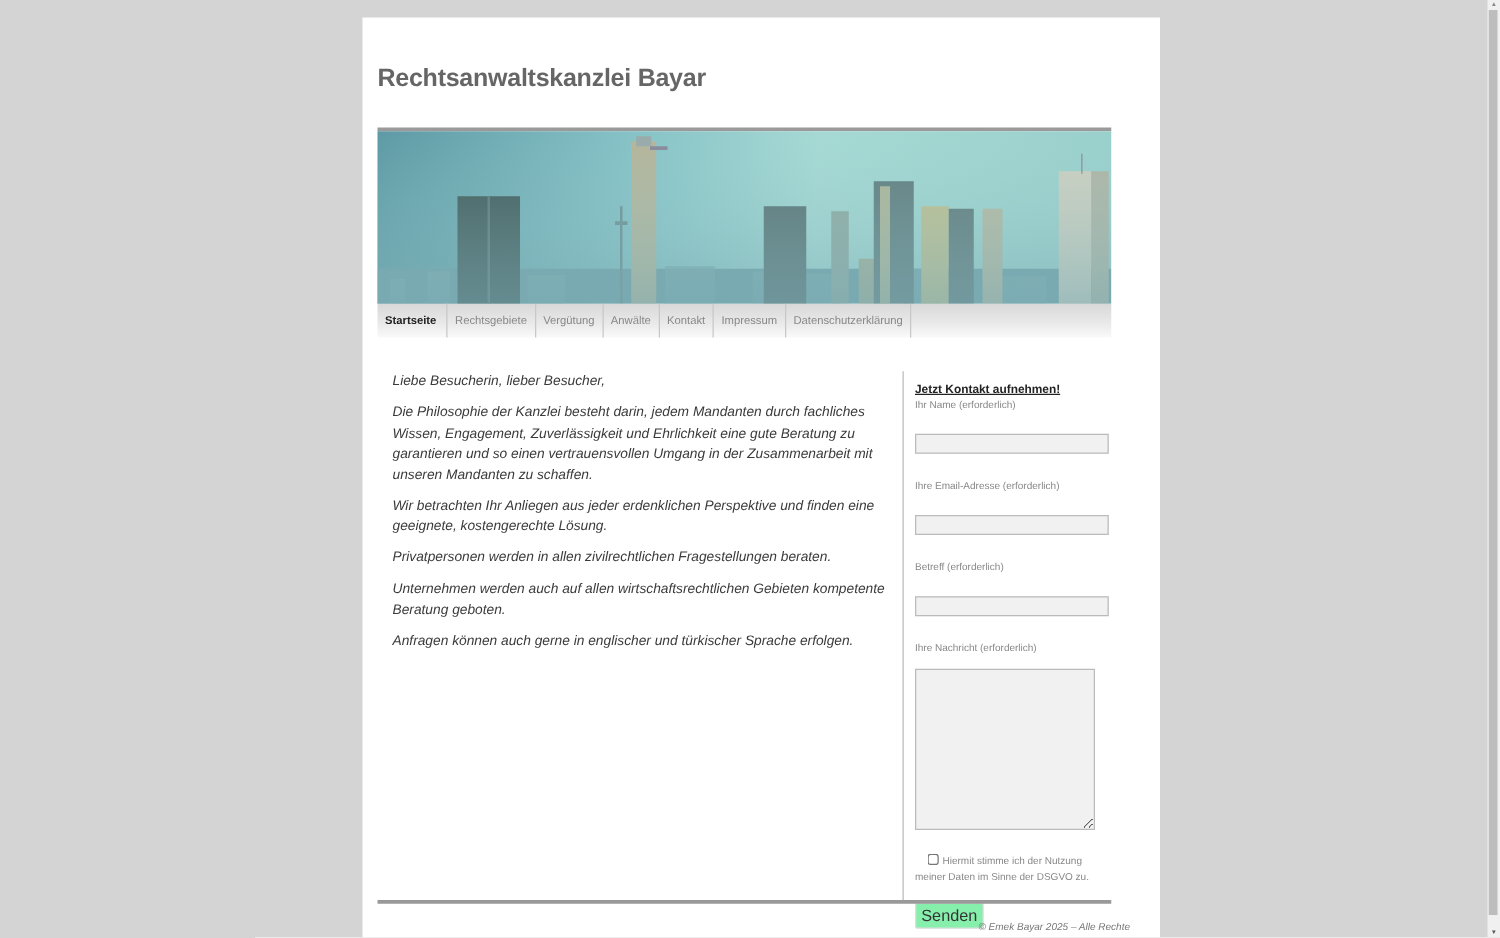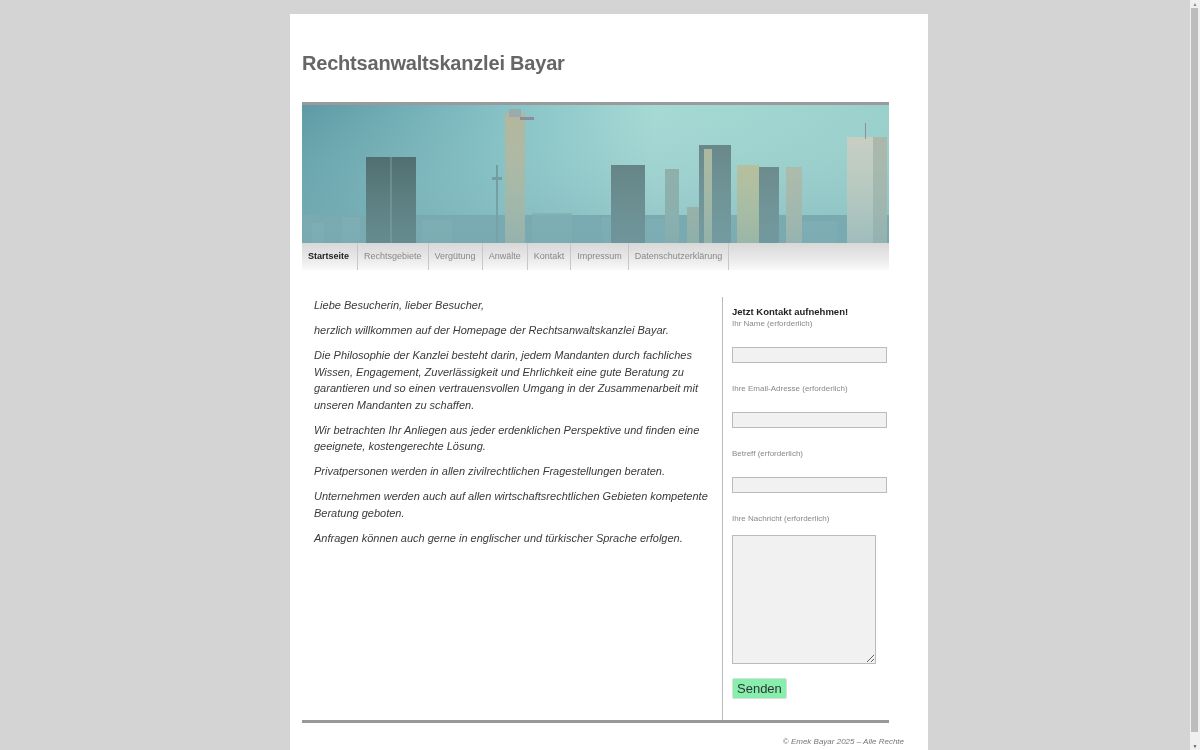--- a/index.html
+++ b/index.html
@@ -13,21 +13,21 @@
   #header-image svg { display: block; }
   #nav { position: absolute; left: 12px; top: 229px; width: 587px; height: 27px;
     background: linear-gradient(180deg, #d8d8d8 0%, #eaeaea 60%, #fafafa 100%); display: flex; }
   .nav-item { font-size: 9px; color: #888; padding: 0 6px; height: 27px; line-height: 27px; border-right: 1px solid #c8c8c8; white-space: nowrap; cursor: pointer; }
   .nav-item.active { color: #222; font-weight: bold; padding-right: 8px; }
   #content { position: absolute; left: 24px; top: 283px; width: 402px; font-size: 11px; color: #3a3a3a; line-height: 16.6px; }
   #content h1 { font-size: 14px; font-weight: bold; color: #666; margin-bottom: 9px; line-height: 17px; }
   #content p { margin-bottom: 8.4px; font-style: italic; }
   #sidebar-divider { position: absolute; left: 432px; top: 283px; width: 1px; height: 423px; background: #bbb; }
   #sidebar { position: absolute; left: 442px; top: 292px; width: 160px; font-size: 8px; color: #888; }
-  #sidebar h3 { font-size: 9.5px; font-weight: bold; color: #222; margin-bottom: 2px; }
+  #sidebar h3 { font-size: 9.5px; font-weight: bold; color: #222; margin-bottom: 2px; text-decoration: underline; }
   .field-label { display: block; height: 10px; line-height: 10px; }
   .text-field { display: block; width: 155px; height: 16px; border: 1px solid #bbb; background: #f1f1f1; margin-top: 18px; margin-bottom: 21px; }
   textarea.msg { display: block; width: 144px; height: 129px; border: 1px solid #bbb; background: #f1f1f1; margin-top: 11px; resize: both; }
   #consent { margin-top: 18px; line-height: 13px; font-size: 8px; color: #888; }
   #consent input { width: 9px; height: 9px; margin-left: 10px; margin-right: 3px; vertical-align: -1px; }
   #send-button { display: inline-block; margin-top: 14px; font-size: 13px; padding: 2px 4px; background: #86efac; border: 1px solid #ddd; color: #333; border-radius: 2px; font-family: "Liberation Sans", sans-serif; }
   #footer-bar { position: absolute; left: 12px; top: 706px; width: 587px; height: 3px; background: #999; }
   #footer-text { position: absolute; right: 24px; top: 723px; font-size: 8px; font-style: italic; color: #777; }
   #scrollbar { position: absolute; left: 1190px; top: 0; width: 10px; height: 750px; background: #f0f0f0; }
   #scroll-up { position: absolute; left: 0; top: 0; width: 10px; height: 8px; display:flex; align-items:center; justify-content:center; font-size: 5px; color:#888; }
@@ -91,40 +91,42 @@
     <div class="nav-item">Rechtsgebiete</div>
     <div class="nav-item">Vergütung</div>
     <div class="nav-item">Anwälte</div>
     <div class="nav-item">Kontakt</div>
     <div class="nav-item">Impressum</div>
     <div class="nav-item">Datenschutzerklärung</div>
   </nav>
 
   <main id="content">
     <p>Liebe Besucherin, lieber Besucher,</p>
-    <p>herzlich willkommen auf der Homepage der Rechtsanwaltskanzlei Bayar.</p>
     <p>Die Philosophie der Kanzlei besteht darin, jedem Mandanten durch fachliches Wissen, Engagement, Zuverlässigkeit und Ehrlichkeit eine gute Beratung zu garantieren und so einen vertrauensvollen Umgang in der Zusammenarbeit mit unseren Mandanten zu schaffen.</p>
     <p>Wir betrachten Ihr Anliegen aus jeder erdenklichen Perspektive und finden eine geeignete, kostengerechte Lösung.</p>
     <p>Privatpersonen werden in allen zivilrechtlichen Fragestellungen beraten.</p>
     <p>Unternehmen werden auch auf allen wirtschaftsrechtlichen Gebieten kompetente Beratung geboten.</p>
     <p>Anfragen können auch gerne in englischer und türkischer Sprache erfolgen.</p>
   </main>
 
   <div id="sidebar-divider"></div>
 
   <aside id="sidebar">
     <h3>Jetzt Kontakt aufnehmen!</h3>
     <label class="field-label">Ihr Name (erforderlich)</label>
     <input type="text" class="text-field" value="" style="">
     <label class="field-label">Ihre Email-Adresse (erforderlich)</label>
     <input type="text" class="text-field" value="" style="">
     <label class="field-label">Betreff (erforderlich)</label>
     <input type="text" class="text-field" value="" style="">
     <label class="field-label">Ihre Nachricht (erforderlich)</label>
     <textarea class="msg" style=""></textarea>
+    <div id="consent">
+      <input type="checkbox" style=""><span>Hiermit stimme ich der Nutzung meiner Daten im Sinne der DSGVO zu.</span>
+    </div>
     <button id="send-button">Senden</button>
   </aside>
 
   <div id="footer-bar"></div>
   <div id="footer-text">© Emek Bayar 2025 – Alle Rechte</div>
 </div>
 
 <div id="scrollbar">
   <div id="scroll-up">▲</div>
   <div id="scroll-thumb"></div>

